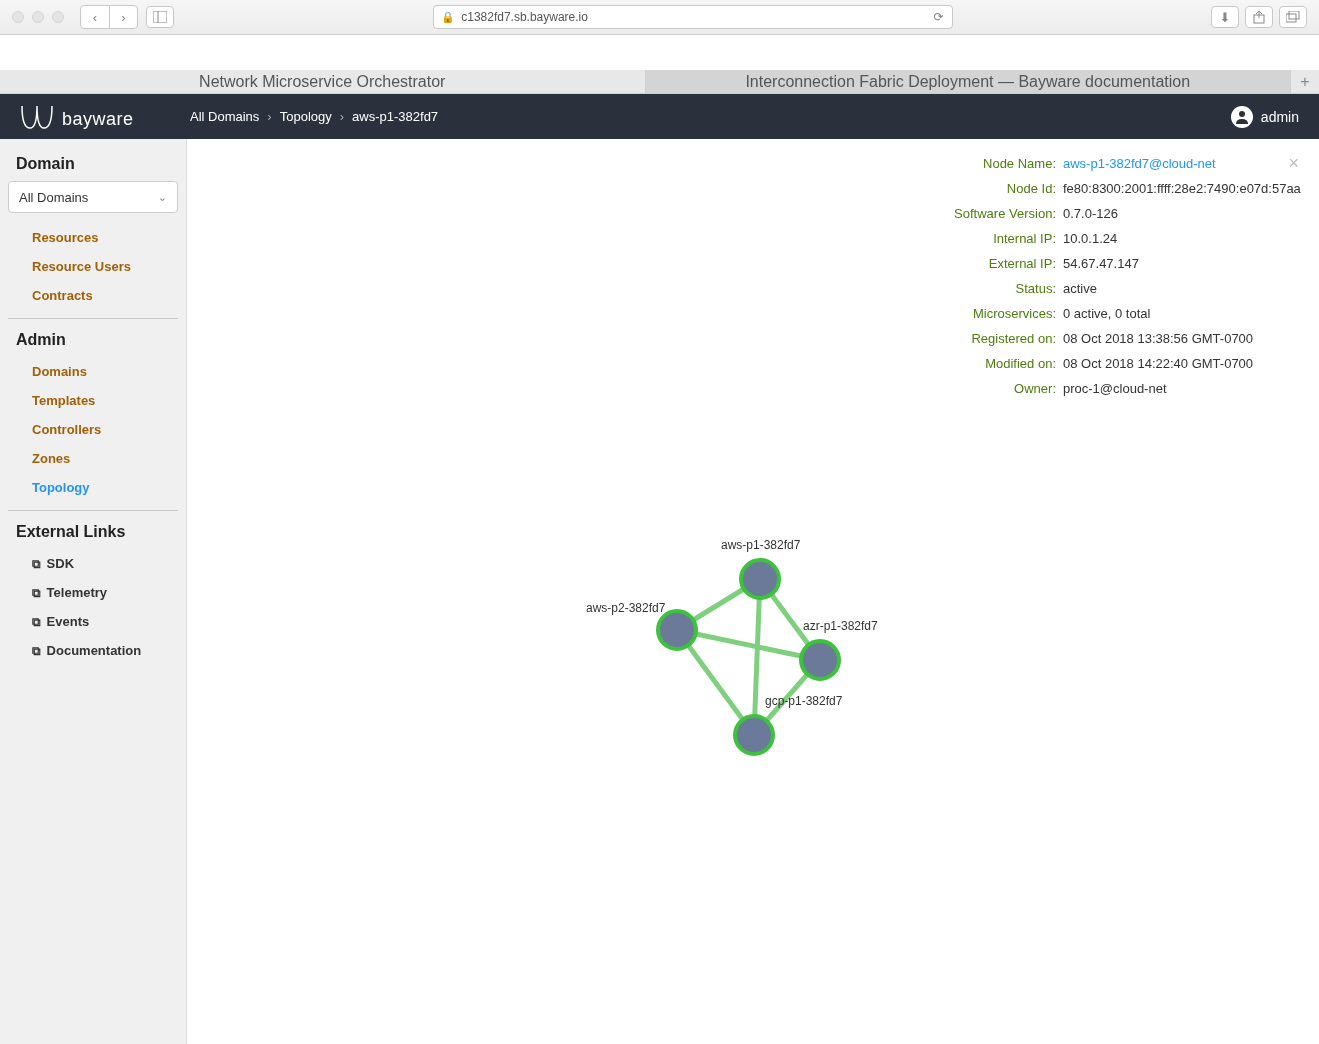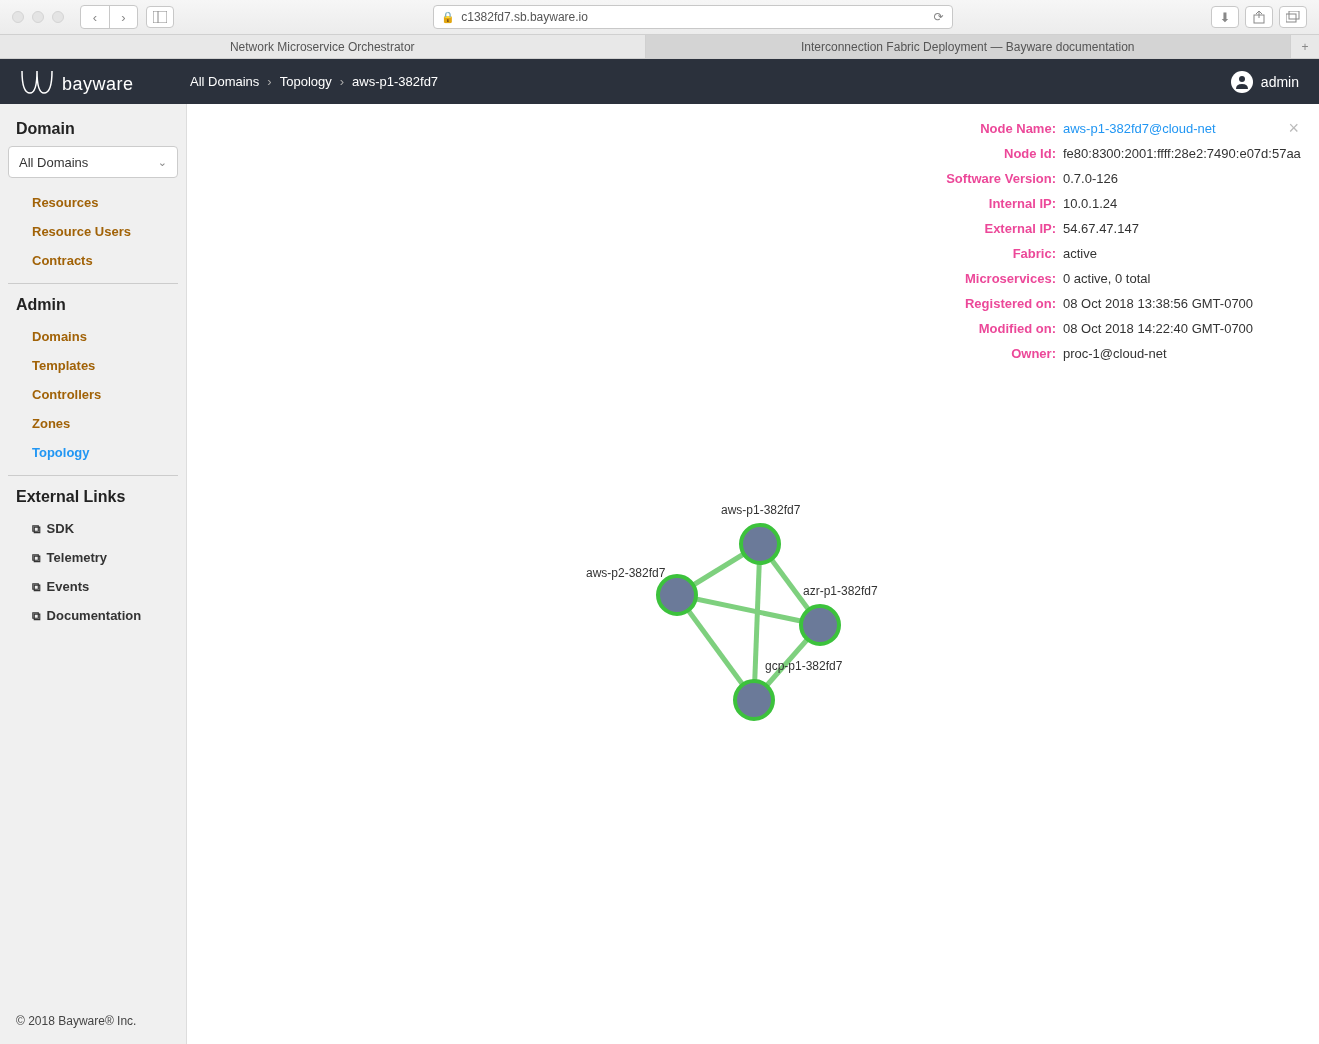--- a/index.html
+++ b/index.html
@@ -14,21 +14,21 @@
 .nav-btn + .nav-btn { border-left: 1px solid #c8c8c8; }
 .sidebar-toggle { width: 28px; height: 22px; border: 1px solid #c8c8c8; border-radius: 4px; background: #fff; display: flex; align-items: center; justify-content: center; }
 .address-wrap { flex: 1; display: flex; justify-content: center; }
 .address-bar { width: 520px; height: 24px; border: 1px solid #c8c8c8; border-radius: 4px; background: #fff; display: flex; align-items: center; padding: 0 8px; color: #555; font-size: 12px; position: relative; }
 .address-bar .lock { margin-right: 6px; font-size: 11px; }
 .address-bar .reload { position: absolute; right: 8px; color: #888; }
 .toolbar-btns { display: flex; gap: 6px; }
 .tool-btn { width: 28px; height: 22px; border: 1px solid #c8c8c8; border-radius: 4px; background: #fff; display: flex; align-items: center; justify-content: center; color: #888; font-size: 13px; }
 
 
-.browser-tabs { display: flex; height: 24px; background: #e8e8e8; border-bottom: 1px solid #d0d0d0; font-size: 12px; color: #555; }
+.browser-tabs { display: flex; height: 24px; background: #e8e8e8; border-bottom: 1px solid #d0d0d0; font-size: 16px; color: #555; margin-top: 35px; }
 .browser-tab { flex: 1; display: flex; align-items: center; justify-content: center; border-right: 1px solid #d0d0d0; }
 .browser-tab.active { background: #d4d4d4; }
 .new-tab { width: 28px; display: flex; align-items: center; justify-content: center; color: #888; }
 
 
 .app-header { background: #2b313c; height: 45px; display: flex; align-items: center; padding: 0 20px; color: #fff; }
 .logo-wrap { display: flex; align-items: flex-end; gap: 8px; width: 170px; }
 .logo-text { font-size: 18px; font-weight: 400; letter-spacing: 0.5px; }
 .breadcrumb { display: flex; align-items: center; gap: 8px; font-size: 13px; color: #e0e0e0; }
 .breadcrumb a { color: #fff; text-decoration: none; }
@@ -56,21 +56,21 @@
 .node { position: absolute; }
 .node-circle { width: 42px; height: 42px; border-radius: 50%; background: #6b7a99; border: 4px solid #3cc23c; }
 .node-label { position: absolute; font-size: 12px; color: #333; white-space: nowrap; }
 svg.edges { position: absolute; left: 0; top: 0; width: 400px; height: 300px; }
 svg.edges line { stroke: #7ed07e; stroke-width: 5; }
 
 
 .details { position: absolute; right: 16px; top: 12px; width: 420px; }
 .close-x { position: absolute; right: 4px; top: 2px; color: #bbb; font-size: 18px; cursor: pointer; }
 .details-row { display: flex; padding: 5px 0; font-size: 13px; }
-.details-label { width: 180px; text-align: right; font-weight: 700; color: #ec4899; padding-right: 7px; }
+.details-label { width: 180px; text-align: right; font-weight: 400; color: #4d7c0f; padding-right: 7px; }
 .details-value { color: #333; }
 .details-value.link { color: #2196f3; }
 </style>
 </head>
 <body>
 
 <div class="browser-chrome">
   <div class="traffic-lights">
     <div class="traffic-light"></div>
     <div class="traffic-light"></div>
@@ -233,21 +233,21 @@
           </div>
           <div class="details-row">
             <div class="details-label">Internal IP:</div>
             <div class="details-value">10.0.1.24</div>
           </div>
           <div class="details-row">
             <div class="details-label">External IP:</div>
             <div class="details-value">54.67.47.147</div>
           </div>
           <div class="details-row">
-            <div class="details-label">Fabric:</div>
+            <div class="details-label">Status:</div>
             <div class="details-value">active</div>
           </div>
           <div class="details-row">
             <div class="details-label">Microservices:</div>
             <div class="details-value">0 active, 0 total</div>
           </div>
           <div class="details-row">
             <div class="details-label">Registered on:</div>
             <div class="details-value">08 Oct 2018 13:38:56 GMT-0700</div>
           </div>

